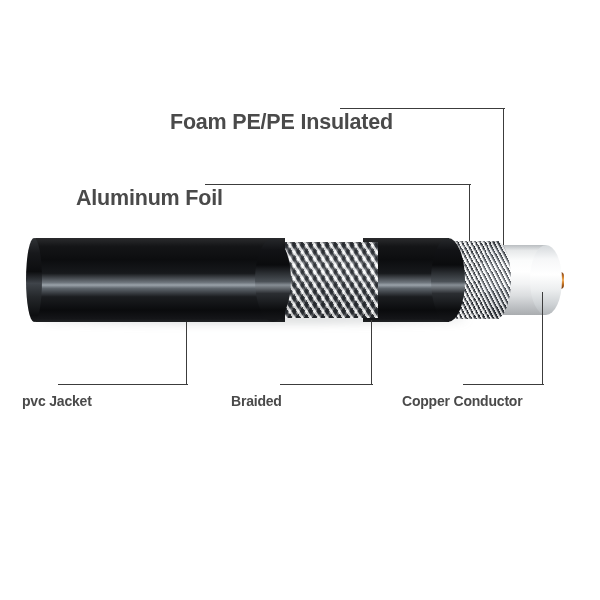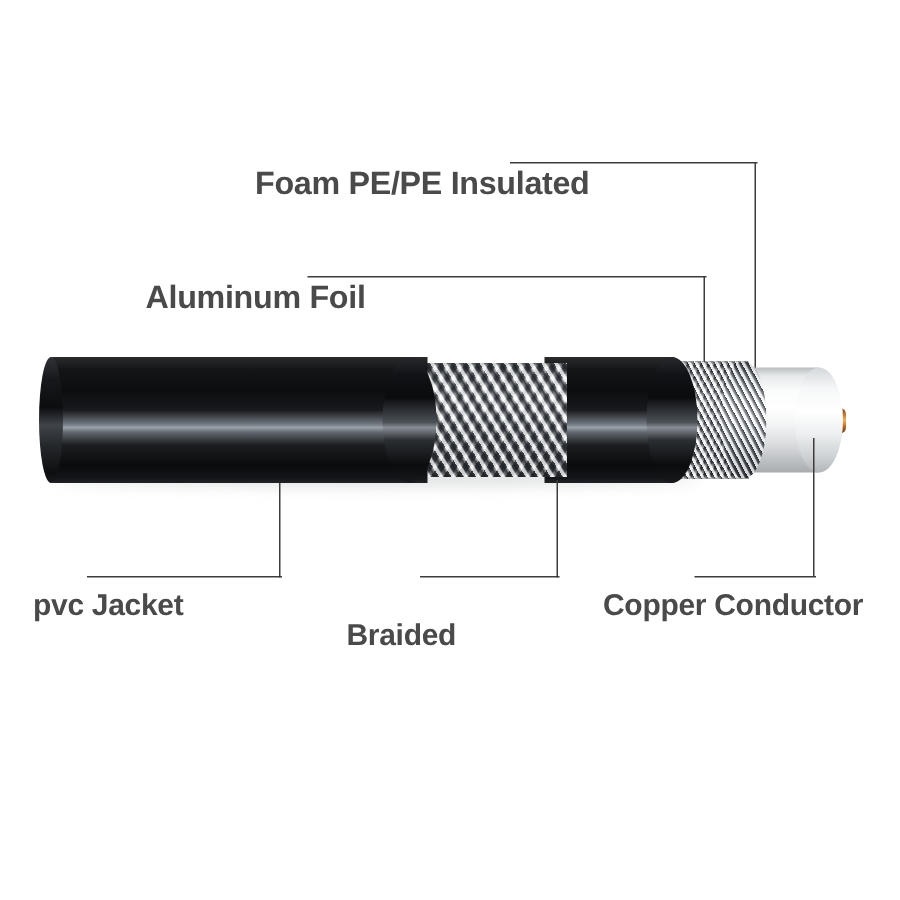--- a/index.html
+++ b/index.html
@@ -28,21 +28,21 @@
     position: absolute;
     font-family: "Liberation Sans", sans-serif;
     font-weight: bold;
     font-size: 21px;
     color: #4a4a4a;
     white-space: nowrap;
     letter-spacing: -0.2px;
     line-height: 1;
   }
   .label.top     { font-size: 21.5px; }
-  .label.bottom  { font-size: 20px; }
+  .label.bottom  { font-size: 14px; }
 
   
   .lead-h {
     position: absolute;
     height: 0;
     border-top: 1.6px solid #3c3c3c;
   }
   .lead-v {
     position: absolute;
     width: 0;
@@ -178,21 +178,21 @@
 <body>
 
 <div id="stage">
 
   <div class="label top" style="left:170px; top:112px;">Foam PE/PE Insulated</div>
 
   <div class="lead-h" style="left:340px; top:108px; width:165px;"></div>
 
   <div class="lead-v" style="left:503.4px; top:108px; height:176px;"></div>
 
-  <div class="label top" style="left:97px; top:188px;">Aluminum Foil</div>
+  <div class="label top" style="left:76px; top:188px;">Aluminum Foil</div>
 
   <div class="lead-h" style="left:205px; top:184px; width:266px;"></div>
 
   <div class="lead-v" style="left:469.4px; top:184px; height:74px;"></div>
 
   <div id="cable">
 
     <div class="shadow" style="left:4px; top:76px; width:430px; height:9px;"></div>
 
     <div class="copper" style="left:503px; top:34px; width:28px; height:17px;"></div>
@@ -223,21 +223,21 @@
   <div class="lead-v" style="left:186.4px; top:322px; height:63px;"></div>
 
   <div class="lead-h" style="left:58px; top:383.5px; width:130px;"></div>
 
   <div class="label bottom" style="left:22px; top:394px;">pvc Jacket</div>
 
   <div class="lead-v" style="left:371.4px; top:320px; height:65px;"></div>
 
   <div class="lead-h" style="left:280px; top:383.5px; width:93px;"></div>
 
-  <div class="label bottom" style="left:231px; top:394px;margin-top:20px;">Braided</div>
+  <div class="label bottom" style="left:231px; top:394px;">Braided</div>
 
   <div class="lead-v" style="left:542.4px; top:292px; height:92px;"></div>
 
   <div class="lead-h" style="left:463px; top:383.5px; width:81px;"></div>
 
   <div class="label bottom" style="left:402px; top:394px;">Copper Conductor</div>
 
 </div>
 
 </body></html>

